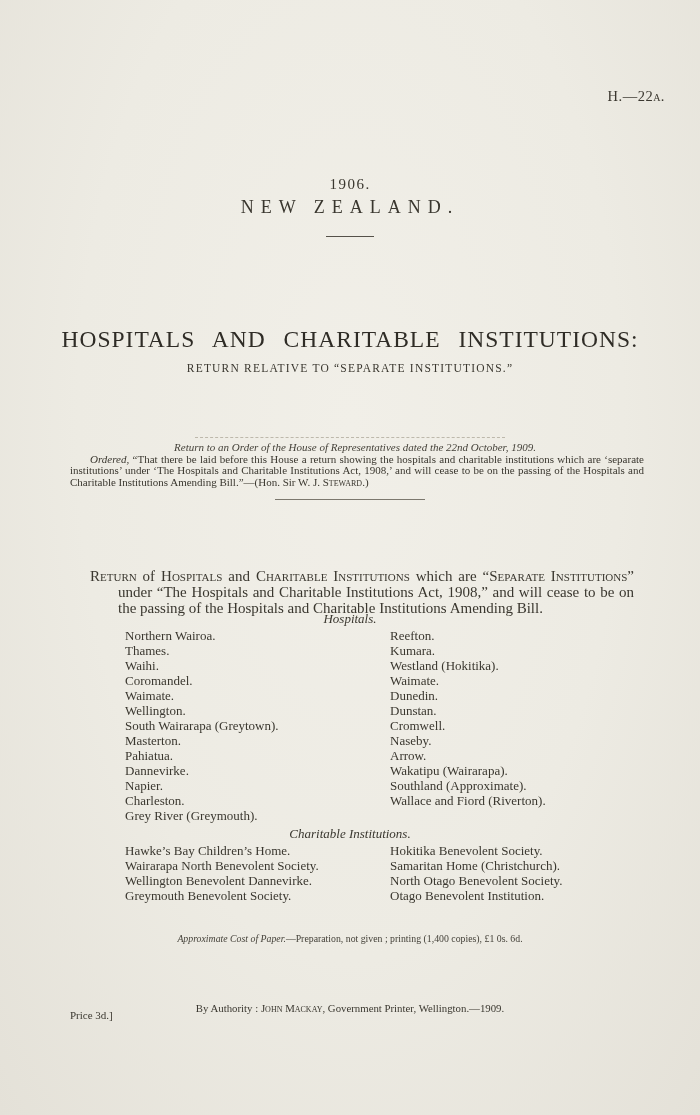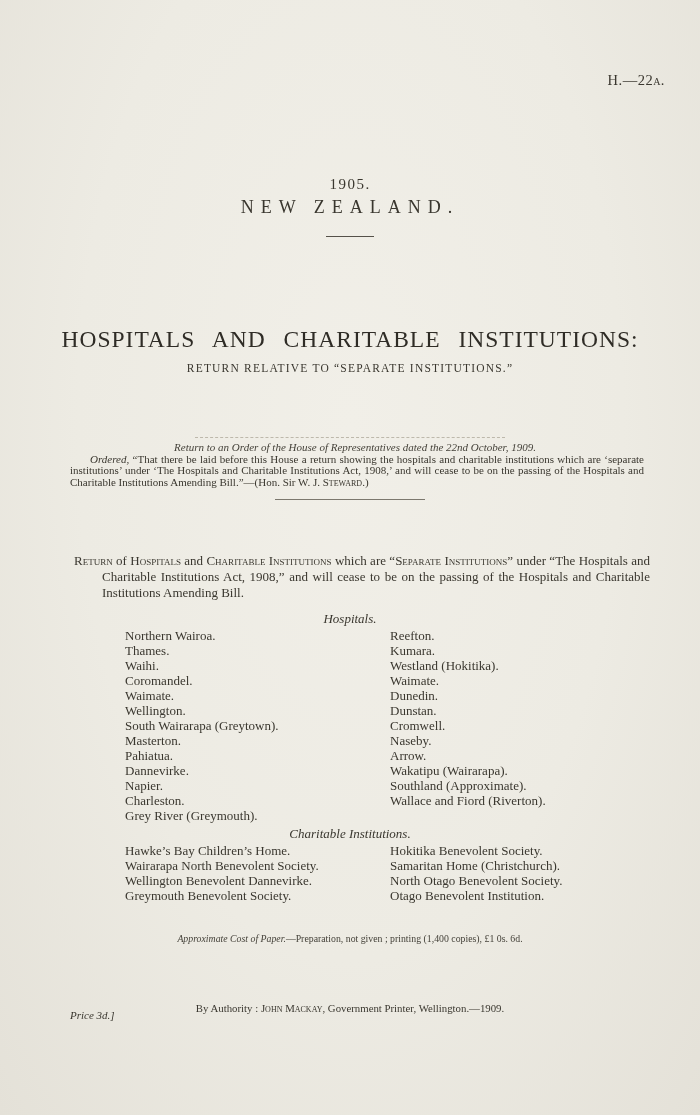--- a/index.html
+++ b/index.html
@@ -12,58 +12,58 @@
     overflow:hidden;
   }
   .page{
     position:absolute;inset:0;
     background:radial-gradient(ellipse at 50% 38%, #f1efe8 0%, #edebe3 55%, #e4e1d8 100%);
   }
   .center{position:absolute;left:0;right:0;text-align:center;}
   .sc{font-variant:small-caps;}
   .italic{font-style:italic;}
 
-  .docnum{position:absolute;top:72px;right:35px;font-size:14.5px;letter-spacing:.5px;}
+  .docnum{position:absolute;top:88px;right:35px;font-size:14.5px;letter-spacing:.5px;}
   .year{top:176px;font-size:15px;letter-spacing:1.5px;}
   .country{top:197px;font-size:18px;letter-spacing:7px;}
   .rule{position:absolute;left:50%;transform:translateX(-50%);border-top:1.4px solid #55514a;}
   .rule1{top:236px;width:48px;}
   .rule2{top:499px;width:150px;border-top-width:1px;border-color:#7c786e;}
   .dash-rule{position:absolute;top:437px;left:50%;transform:translateX(-50%);width:310px;border-top:1px dashed #bdb8ab;}
 
   .main-title{top:326px;font-size:23.5px;letter-spacing:1px;word-spacing:11px;white-space:nowrap;color:#2f2c26;}
   .subtitle{top:362px;font-size:11.5px;letter-spacing:1.2px;}
 
   .order-line{top:441px;font-size:11px;font-style:italic;color:#45423a;margin-left:10px;}
   .ordered-par{position:absolute;top:454px;left:70px;right:56px;margin:0;font-size:11px;line-height:11.4px;text-align:justify;text-indent:20px;}
 
-  .return-par{position:absolute;top:553px;left:74px;right:50px;margin:0;font-size:13px;line-height:15.8px;padding-left:28px;text-indent:-28px;text-align:justify;}
+  .return-par{position:absolute;top:553px;left:74px;right:50px;margin:16px;font-size:15px;line-height:15.8px;padding-left:28px;text-indent:-28px;text-align:justify;}
 
   .section-head{font-style:italic;font-size:13px;}
   .head-hospitals{top:611px;}
   .head-charitable{top:826px;}
 
   .col{position:absolute;font-size:13px;line-height:15px;white-space:nowrap;}
   .hosp-left{top:628px;left:125px;}
   .hosp-right{top:628px;left:390px;}
   .char-left{top:843px;left:125px;}
   .char-right{top:843px;left:390px;}
 
   .cost{top:933px;font-size:9.8px;color:#45423a;}
   .authority{top:1002px;font-size:10.8px;}
-  .price{position:absolute;top:1009px;left:70px;font-size:11px;font-style:italic;}
+  .price{position:absolute;top:1009px;left:70px;font-size:11px;}
 </style>
 </head>
 <body>
 
 <div class="page">
 
   <div class="docnum sc">H.—22a.</div>
 
-  <div class="center year">1905.</div>
+  <div class="center year">1906.</div>
   <div class="center country">NEW ZEALAND.</div>
   <div class="rule rule1"></div>
 
   <div class="center main-title">HOSPITALS AND CHARITABLE INSTITUTIONS:</div>
   <div class="center subtitle">RETURN RELATIVE TO “SEPARATE INSTITUTIONS.”</div>
 
   <div class="dash-rule"></div>
   <div class="center order-line">Return to an Order of the House of Representatives dated the 22nd October, 1909.</div>
 
   <p class="ordered-par"><span class="italic">Ordered,</span><span> “That there be laid before this House a return showing the hospitals and charitable institutions which are ‘separate institutions’ under ‘The Hospitals and Charitable Institutions Act, 1908,’ and will cease to be on the passing of the Hospitals and Charitable Institutions Amending Bill.”—(Hon. Sir W. J. </span><span class="sc">Steward</span><span>.)</span></p>

